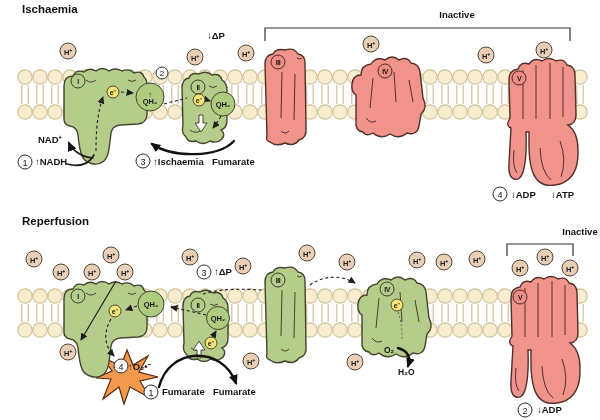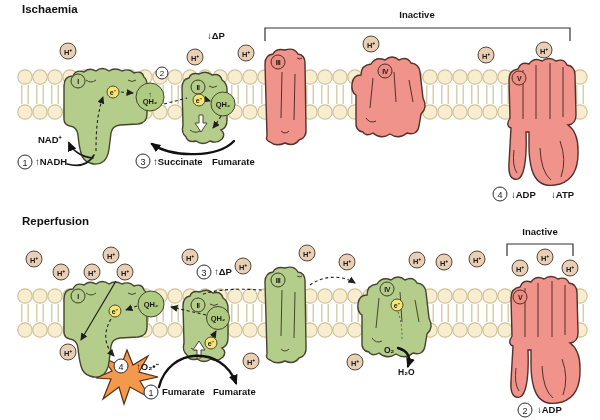--- a/index.html
+++ b/index.html
@@ -4,21 +4,21 @@
 <style>
   html,body{margin:0;padding:0;background:#fff;}
   #fig{position:relative;width:600px;height:420px;background:#ffffff;overflow:hidden;
        font-family:"Liberation Sans", sans-serif;}
   #diagram{position:absolute;left:0;top:0;}
 
   .title{position:absolute;font:700 11.5px "Liberation Sans",sans-serif;color:#111;white-space:nowrap;text-align:right;}
   .lbl{position:absolute;font:600 9.5px "Liberation Sans",sans-serif;color:#141414;white-space:nowrap;}
   .lbl.small{font-size:8.5px;}
   .itl{}
-  .ctr{transform:translateX(-50%);}
+  .ctr{transform:translateX(-50%);margin-left:40px;}
 
   .badge{position:absolute;border-radius:50%;display:flex;align-items:center;justify-content:center;
          transform:translate(-50%,-50%);box-sizing:border-box;color:#1a1a1a;}
   .proton{width:17px;height:17px;background:#e8cfb6;border:1px solid #54473a;
           font:700 7.5px "Liberation Sans",sans-serif;}
   .ebadge{width:13px;height:13px;background:#f6e475;border:1px solid #4c4c2c;
           font:700 7px "Liberation Sans",sans-serif;}
   .numbadge{width:15px;height:15px;background:#fff;border:1px solid #2b2b2b;
           font:400 9px "Liberation Sans",sans-serif;}
   .numbadge.sm{width:13px;height:13px;font-size:8px;}
@@ -452,21 +452,21 @@
   <span>QH₂</span>
 </span>
 <span class="badge qh2 q25" style="left:223px;top:104px">QH₂</span>
 <span class="badge numbadge sm" style="left:162px;top:73px">2</span>
 
 <span class="lbl" style="left:38px;top:133px">NAD⁺</span>
 <span class="badge numbadge" style="left:25px;top:162px">1</span>
 <span class="lbl" style="left:35px;top:156px">↑NADH</span>
 
 <span class="badge numbadge" style="left:143px;top:161px">3</span>
-<span class="lbl" style="left:153px;top:156px">↑Succinate</span>
+<span class="lbl" style="left:153px;top:156px">↑Ischaemia</span>
 <span class="lbl" style="left:212px;top:156px">Fumarate</span>
 
 <span class="badge numbadge" style="left:500px;top:194px">4</span>
 <span class="lbl" style="left:511px;top:189px">↓ADP</span>
 <span class="lbl" style="left:551px;top:189px">↓ATP</span>
 
 <span class="title" style="left:22px;top:215px">Reperfusion</span>
 <span class="lbl ctr" style="left:540px;top:226px">Inactive</span>
 <span class="badge numbadge" style="left:204px;top:272px">3</span>
 <span class="lbl itl" style="left:214px;top:266px">↑ΔP</span>
@@ -478,21 +478,21 @@
 <span class="badge roman r" style="left:520px;top:297px">V</span>
 
 <span class="badge qh2 q27" style="left:151px;top:304px">QH₂</span>
 <span class="badge qh2 q24" style="left:218px;top:318px">QH₂</span>
 
 <span class="badge ebadge" style="left:115px;top:311px">e⁻</span>
 <span class="badge ebadge" style="left:211px;top:343px">e⁻</span>
 <span class="badge ebadge" style="left:397px;top:305px">e⁻</span>
 
 <span class="badge numbadge" style="left:121px;top:366px">4</span>
-<span class="lbl" style="left:136px;top:360px">↑O₂•⁻</span>
+<span class="lbl" style="left:128px;top:360px">↑O₂•⁻</span>
 
 <span class="badge numbadge" style="left:151px;top:392px">1</span>
 <span class="lbl" style="left:162px;top:386px">Fumarate</span>
 <span class="lbl" style="left:213px;top:386px">Fumarate</span>
 
 <span class="lbl small" style="left:384px;top:345px">O₂</span>
 <span class="lbl small" style="left:398px;top:367px">H₂O</span>
 
 <span class="badge numbadge" style="left:525px;top:410px">2</span>
 <span class="lbl" style="left:537px;top:404px">↓ADP</span>

